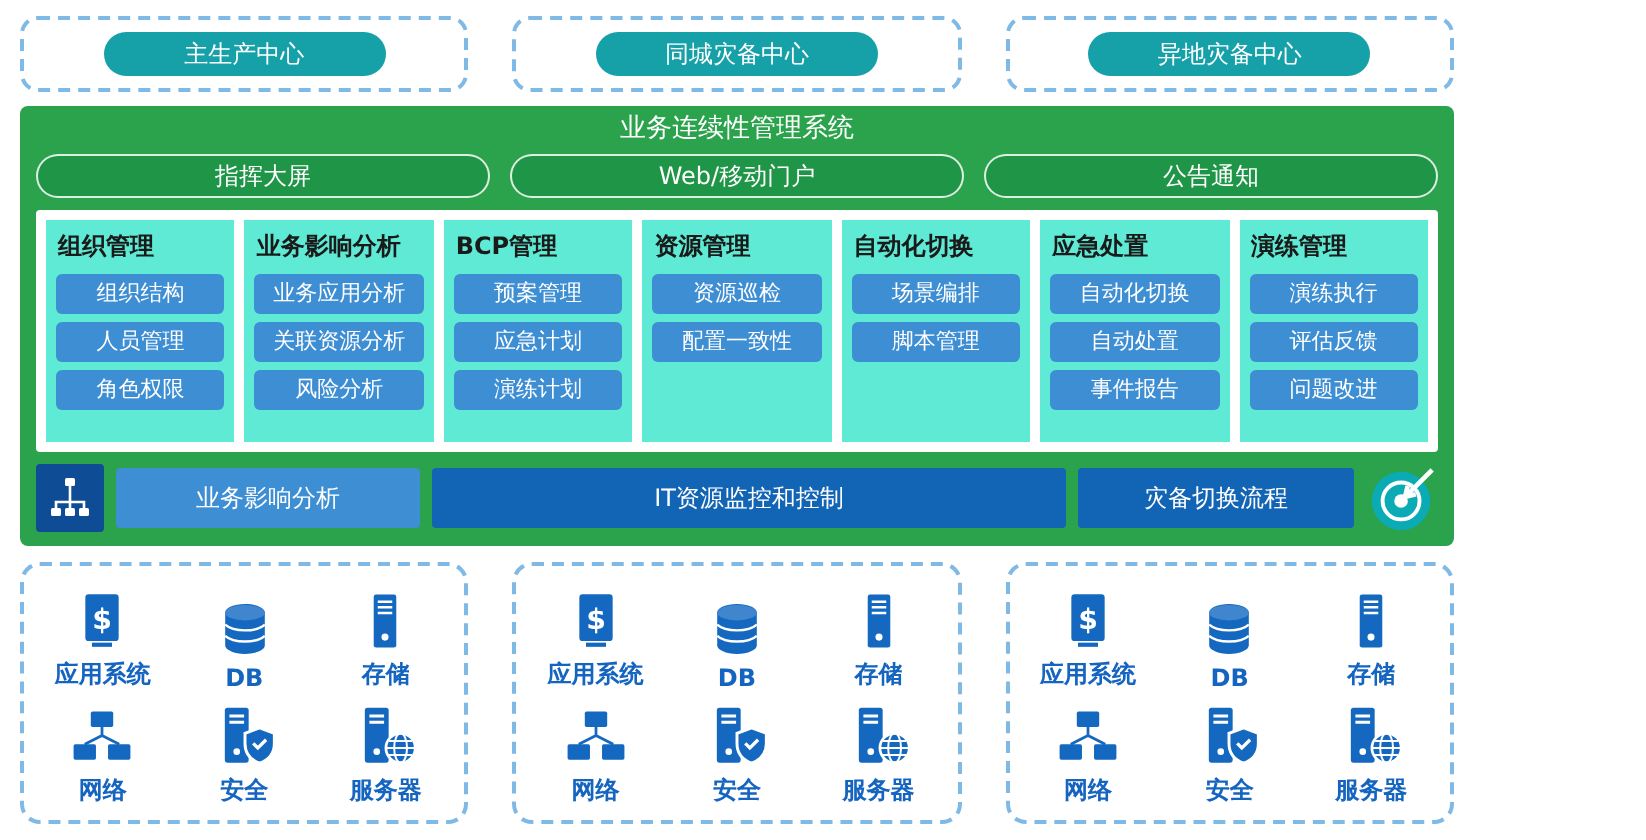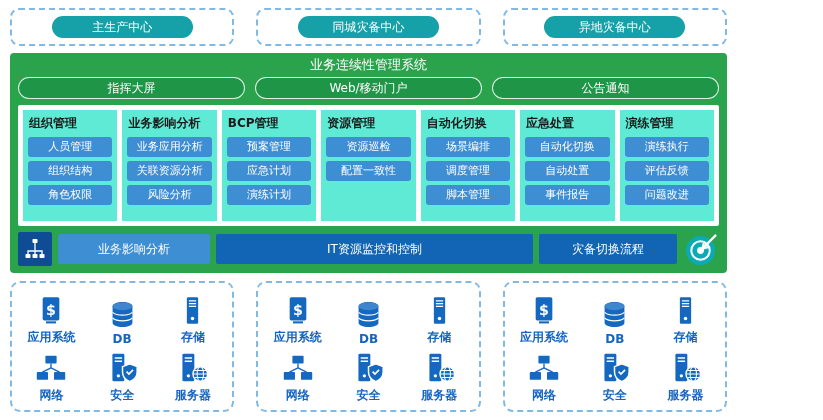--- a/index.html
+++ b/index.html
@@ -59,22 +59,22 @@
     <div class="portal-row">
       <div class="portal-btn">指挥大屏</div>
       <div class="portal-btn">Web/移动门户</div>
       <div class="portal-btn">公告通知</div>
     </div>
 
     <div class="module-board">
   <div class="module-col">
     <div class="module-title">组织管理</div>
     <div class="module-items">
+            <div class="module-item">组织结构</div>
             <div class="module-item">人员管理</div>
-            <div class="module-item">组织结构</div>
             <div class="module-item">角色权限</div>
           </div>
   </div>
 
   <div class="module-col">
     <div class="module-title">业务影响分析</div>
     <div class="module-items">
             <div class="module-item">业务应用分析</div>
             <div class="module-item">关联资源分析</div>
             <div class="module-item">风险分析</div>
@@ -95,21 +95,20 @@
     <div class="module-items">
             <div class="module-item">资源巡检</div>
             <div class="module-item">配置一致性</div>
           </div>
   </div>
 
   <div class="module-col">
     <div class="module-title">自动化切换</div>
     <div class="module-items">
             <div class="module-item">场景编排</div>
-            <div class="module-item">调度管理</div>
             <div class="module-item">脚本管理</div>
           </div>
   </div>
 
   <div class="module-col">
     <div class="module-title">应急处置</div>
     <div class="module-items">
             <div class="module-item">自动化切换</div>
             <div class="module-item">自动处置</div>
             <div class="module-item">事件报告</div>

